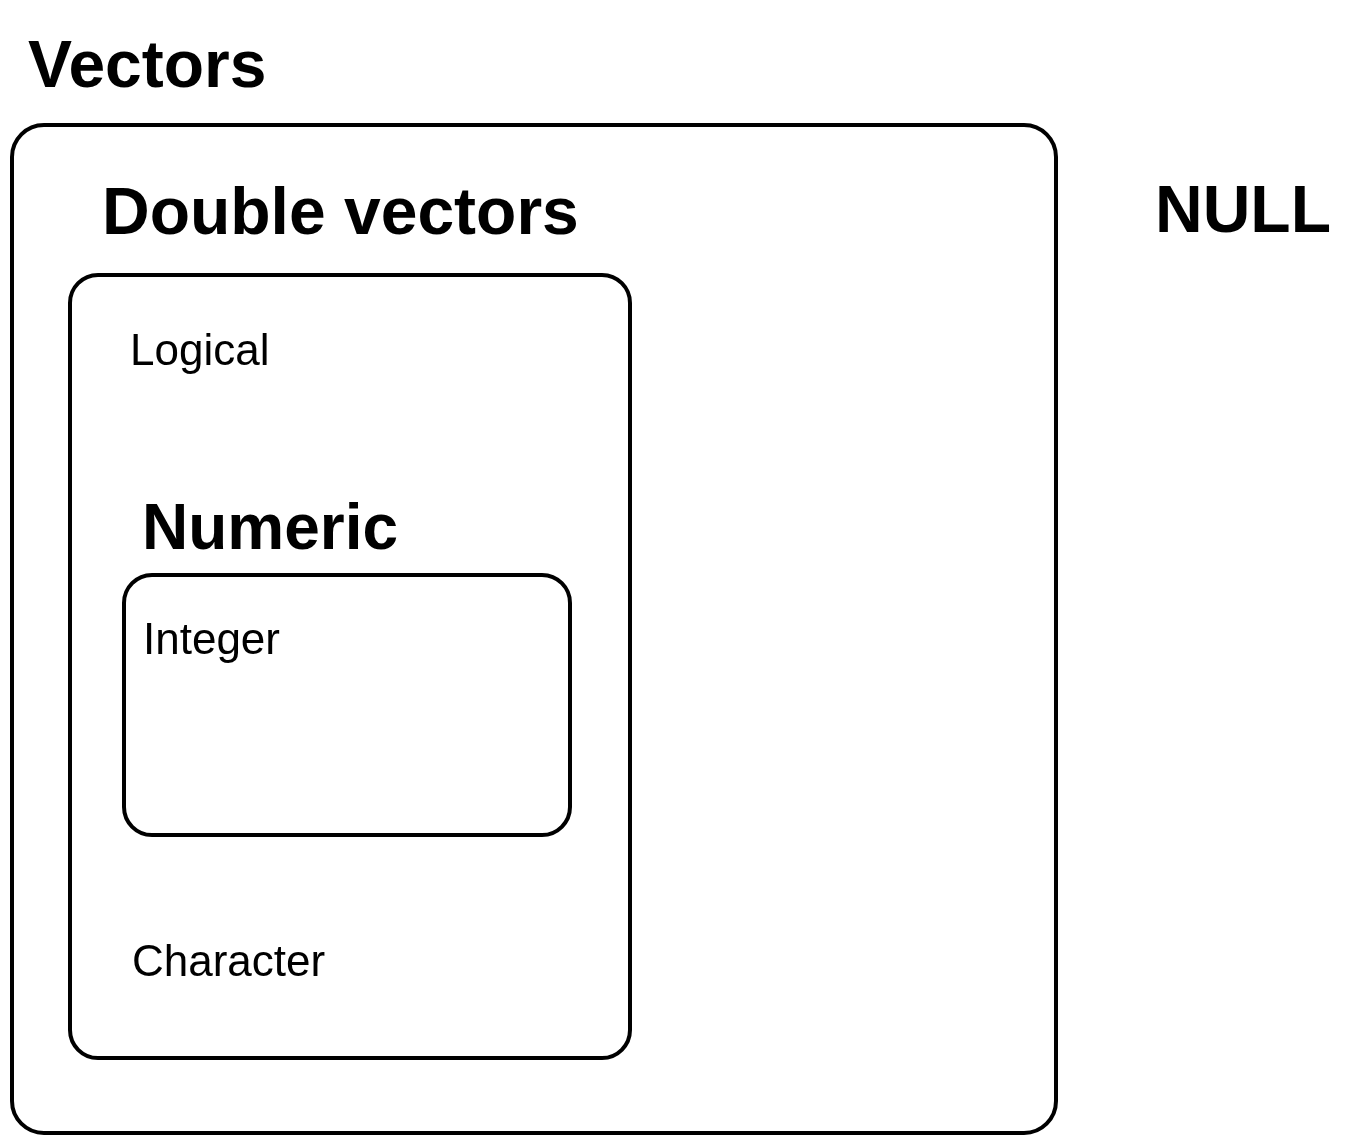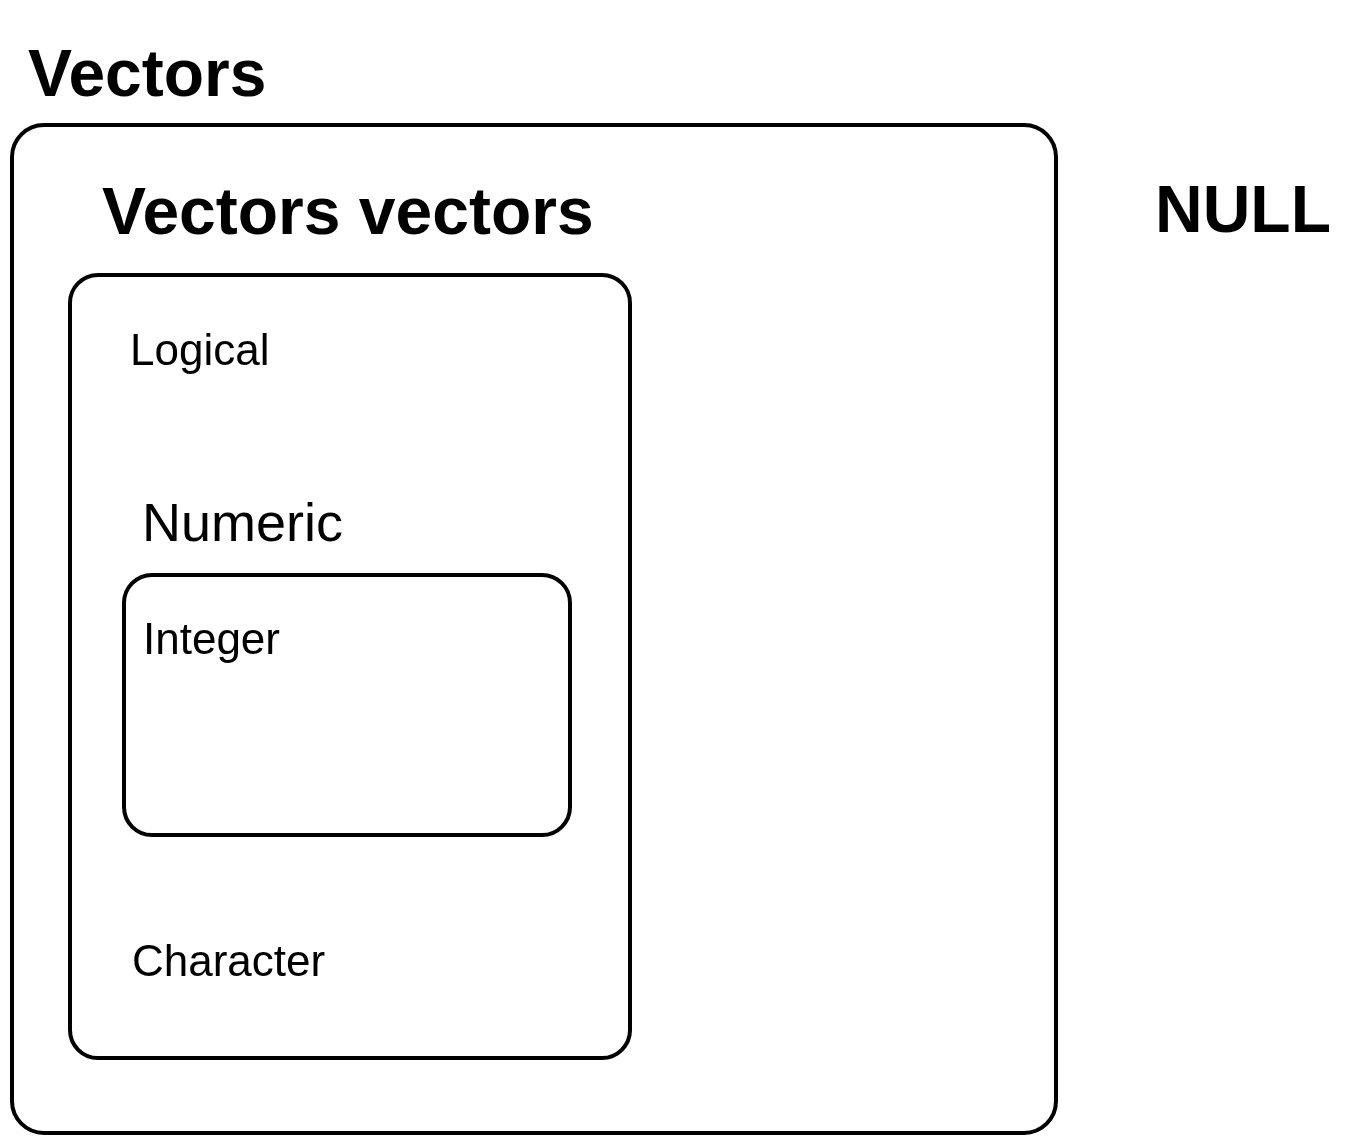--- a/index.html
+++ b/index.html
@@ -30,49 +30,49 @@
   }
   .title-text {
     font-size: 66px;
     font-weight: bold;
   }
   .body-text {
     font-size: 44px;
     font-weight: normal;
   }
   .numeric-text {
-    font-size: 54px;
-    font-weight: normal;
+    font-size: 64px;
+    font-weight: bold;
   }
   
   .vectors-box   { left: 10px;  top: 123px; width: 1048px; height: 1012px; border-radius: 34px; }
   .atomic-box    { left: 68px;  top: 273px; width: 564px;  height: 787px;  border-radius: 30px; }
   .numeric-box   { left: 122px; top: 573px; width: 450px;  height: 264px;  border-radius: 30px; }
-  .pos-title     { left: 28px;   top: 31px; margin-top: 9px;  }
+  .pos-title     { left: 28px;   top: 31px;  }
   .pos-null      { left: 1155px; top: 154px; margin-top: 22px; }
   .pos-atomic    { left: 102px;  top: 178px; }
   .pos-logical   { left: 130px;  top: 328px; }
   .pos-numeric   { left: 142px;  top: 495px; }
   .pos-integer   { left: 143px;  top: 617px; }
   .pos-double    { left: 143px;  top: 732px; }
   .pos-character { left: 132px;  top: 939px; text-align: right; }
   .pos-list      { left: 783px;  top: 491px; }
 </style>
 </head>
 <body>
 
 <div class="canvas">
 
   <span class="label title-text pos-title">Vectors</span>
 
   <span class="label title-text pos-null">NULL</span>
 
   <div class="box vectors-box"></div>
 
-  <span class="label title-text pos-atomic">Vectors vectors</span>
+  <span class="label title-text pos-atomic">Double vectors</span>
 
   <div class="box atomic-box"></div>
 
   <span class="label body-text pos-logical">Logical</span>
 
   <span class="label numeric-text pos-numeric">Numeric</span>
 
   <div class="box numeric-box"></div>
 
   <span class="label body-text pos-integer">Integer</span>

